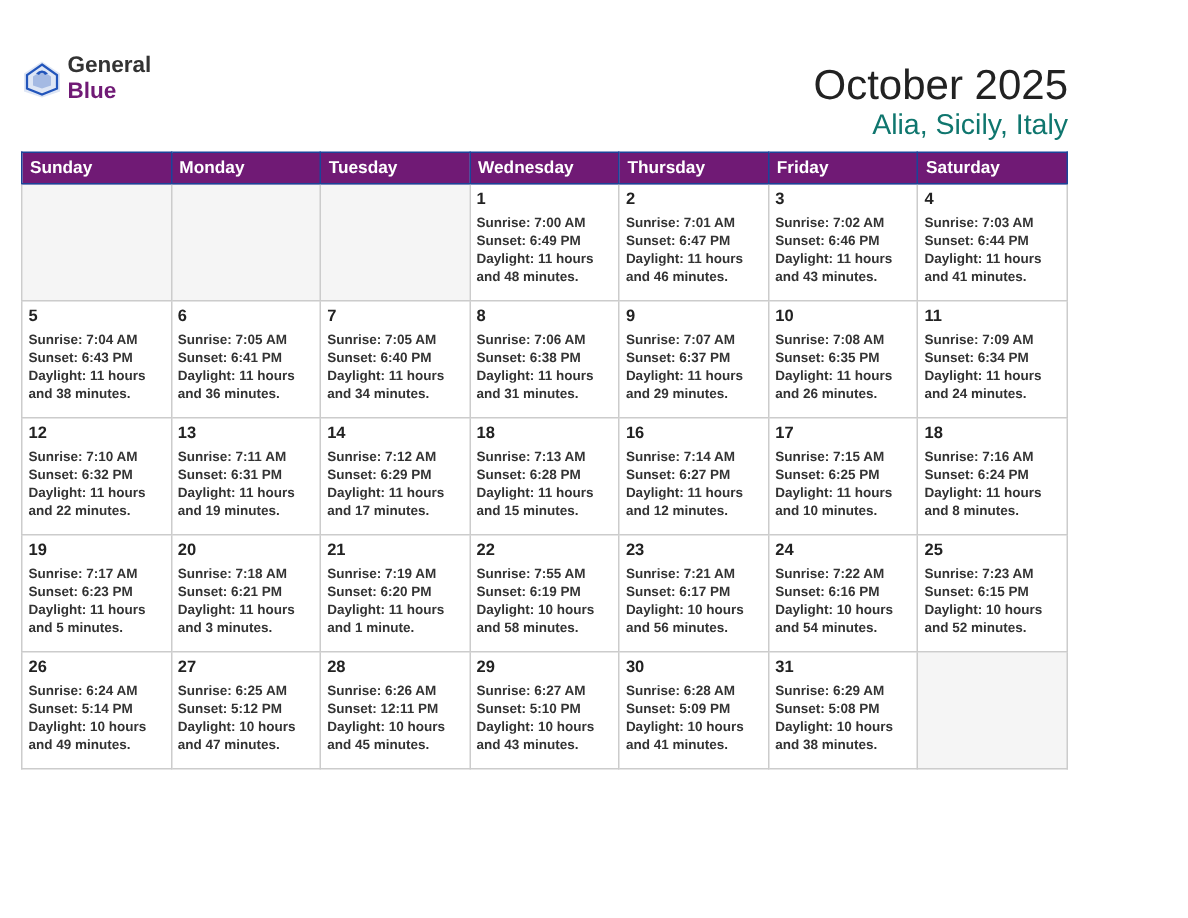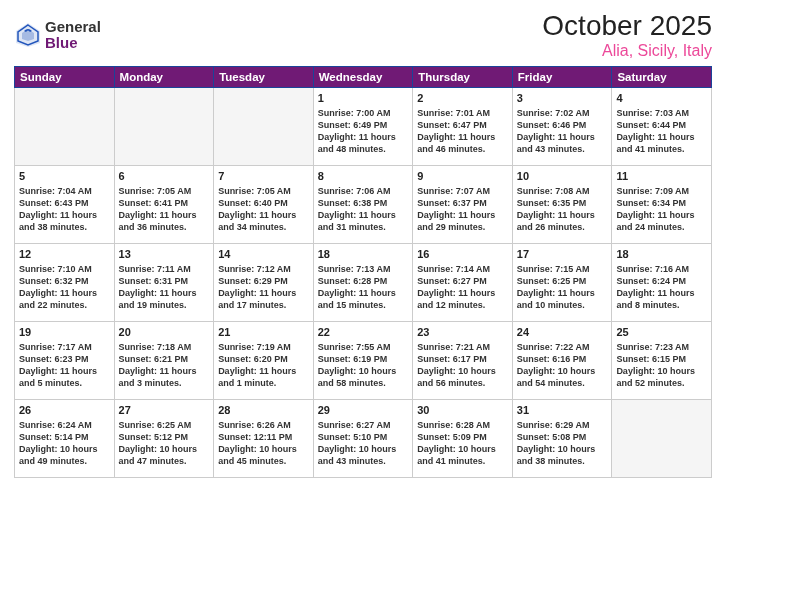--- a/index.html
+++ b/index.html
@@ -46,24 +46,25 @@
       height: 28px;
       margin-right: 3px;
     }
     .title-block {
       text-align: right;
     }
     .month-title {
       font-size: 28px;
       font-weight: normal;
       color: #222;
+      margin-top: 31px;
     }
     .location {
-      font-size: 16px;
-      color: #ec4899;
+      font-size: 19px;
+      color: #0f766e;
     }
     .calendar {
       width: 100%;
       border-collapse: collapse;
       border: 1px solid #aaa;
     }
     .calendar th {
       background: #701a75;
       color: #fff;
       font-size: 11.5px;

